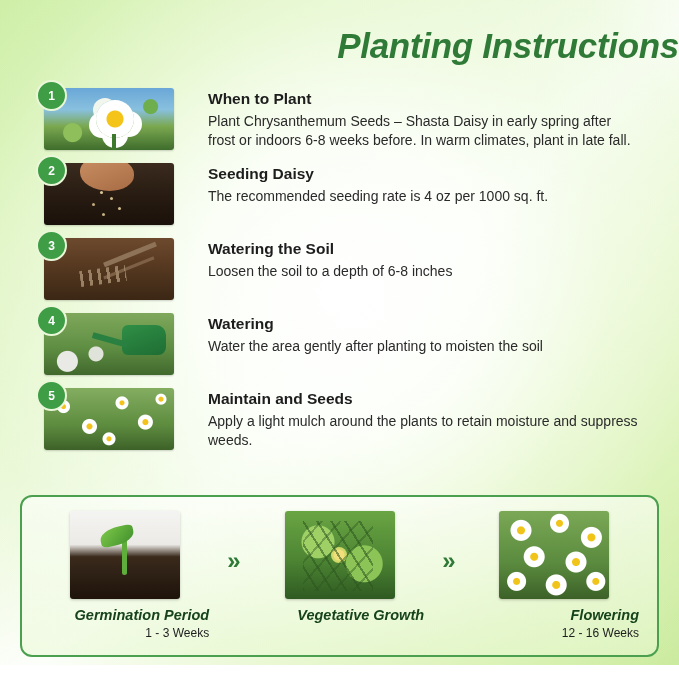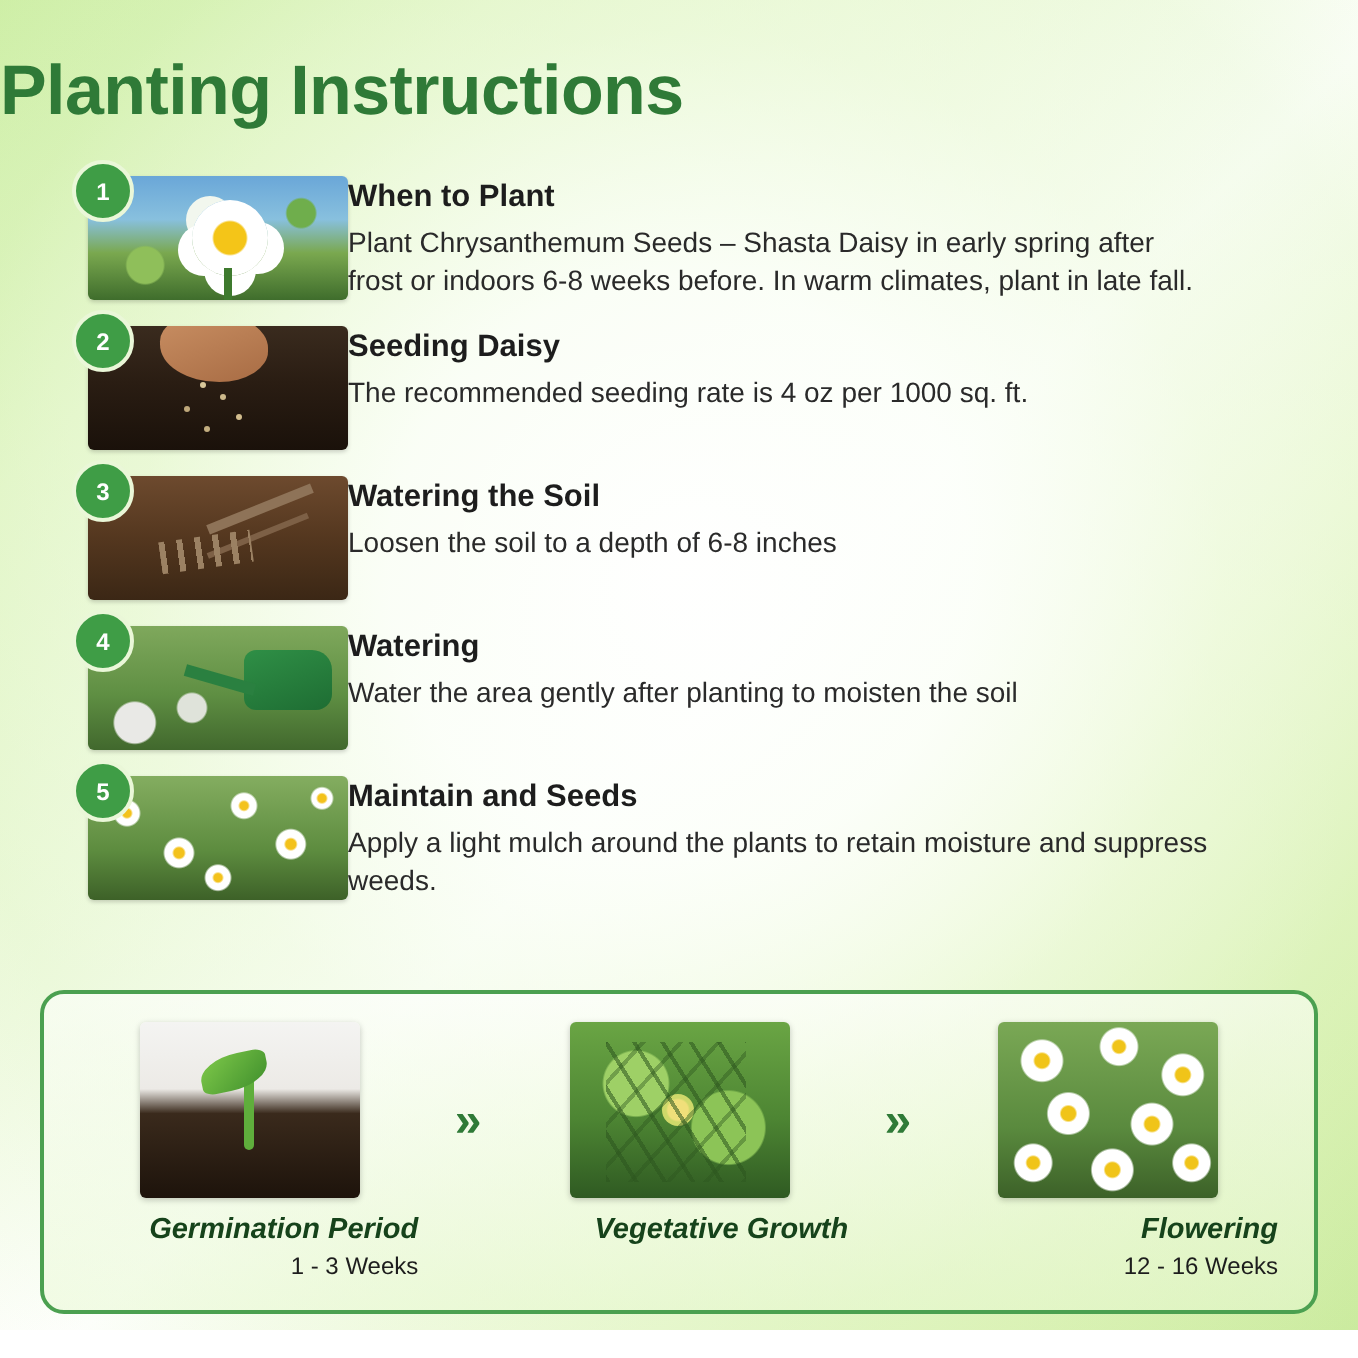--- a/index.html
+++ b/index.html
@@ -29,23 +29,24 @@
     left: 0; right: 0; bottom: 0;
     height: 14px;
     background: #ffffff;
   }
 
   .title {
     position: absolute;
     top: 26px;
     left: 0;
     width: 679px;
-    text-align: left;
+    text-align: right;
     font-size: 35px;
     font-weight: bold;
+    font-style: italic;
     color: #2f7a37;
     letter-spacing: -0.3px;
   }
 
   .steps {
     position: absolute;
     top: 88px;
     left: 36px;
     width: 610px;
   }
@@ -81,20 +82,21 @@
     color: #ffffff;
     font-size: 12px;
     font-weight: bold;
     display: flex;
     align-items: center;
     justify-content: center;
     z-index: 4;
     border: 2px solid #eaf7d8;
   }
   .step-text {
+    padding-left: 34px;
     padding-top: 2px;
   }
   .step-title {
     font-size: 15.5px;
     font-weight: bold;
     color: #1d1d1d;
     margin-bottom: 4px;
   }
   .step-desc {
     font-size: 14px;

